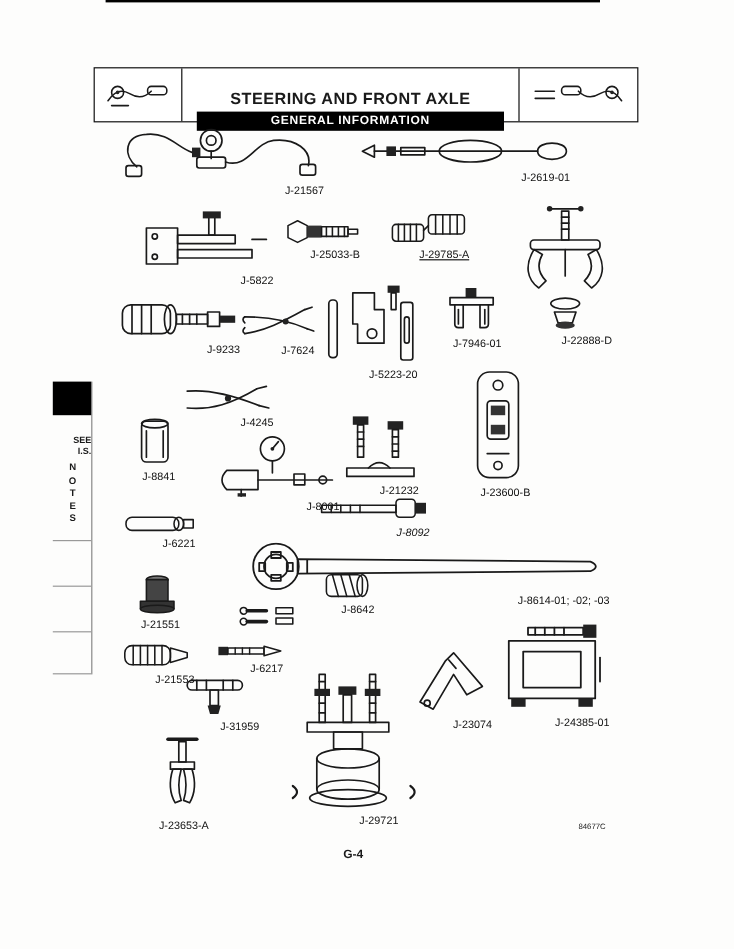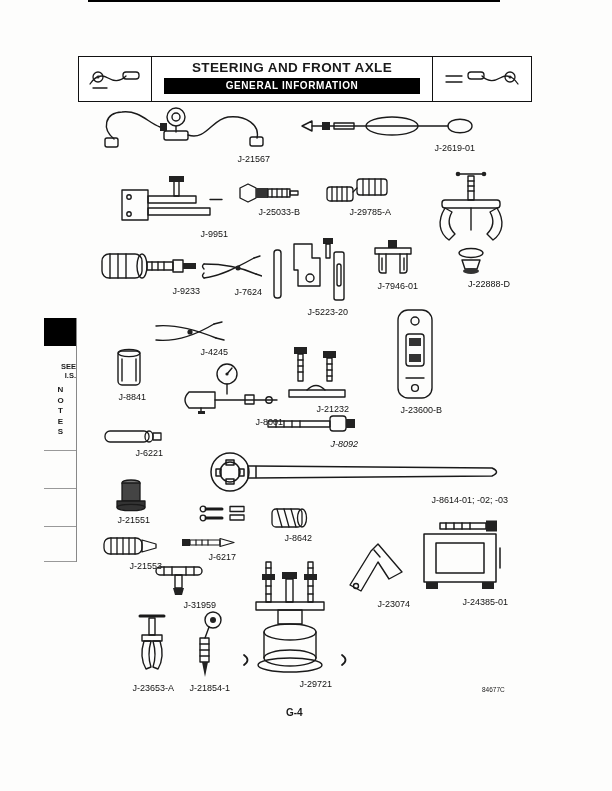--- a/index.html
+++ b/index.html
@@ -1,20 +1,20 @@
 <!DOCTYPE html>
 <html><head>
 <meta charset="utf-8">
 <style>
   html,body{margin:0;padding:0;background:#e8e8e8;}
   .page{position:relative;width:612px;height:791px;background:#fdfdfc;font-family:"Liberation Sans",sans-serif;color:#1a1a1a;overflow:hidden;margin:0 auto;}
   .abs{position:absolute;}
   .header{display:flex;border:1.6px solid #111;background:#fff;}
   .hcell{display:flex;align-items:center;justify-content:center;}
-  .title{font-size:13.5px;font-weight:bold;text-align:center;margin-top:3px;letter-spacing:.4px;}
+  .title{font-size:13.5px;font-weight:bold;text-align:center;margin-top:18px;letter-spacing:.4px;}
   .gi-bar{background:#000;color:#fff;font-weight:bold;font-size:10px;text-align:center;padding:2px 0 3px;margin:3px 12px 0;letter-spacing:.6px;}
   .tool{position:absolute;text-align:right;}
   .tool .art{display:flex;align-items:flex-end;justify-content:center;}
   .tool .lbl{font-size:9px;margin-top:3px;white-space:nowrap;color:#111;}
   .side-tab{border-right:1px solid #888;}
   .tab-black{width:32px;height:28px;background:#000;}
   .tab-txt{text-align:right;font-size:7.5px;font-weight:bold;line-height:9px;}
   .vnotes{margin:5px 0 0 12px;width:9px;font-size:8px;font-weight:bold;line-height:10.5px;word-break:break-all;text-align:center;}
   .tab-div{position:absolute;left:0;right:0;border-top:1px solid #999;}
   .fig-code{font-size:6.5px;color:#222;}
@@ -102,40 +102,40 @@
         <rect x="4" y="14" width="26" height="30"></rect>
         <circle cx="11" cy="21" r="2.2"></circle>
         <circle cx="11" cy="38" r="2.2"></circle>
         <rect x="30" y="20" width="48" height="7"></rect>
         <rect x="30" y="32" width="62" height="7"></rect>
         <rect x="56" y="5" width="5" height="15"></rect>
         <rect x="51" y="0" width="15" height="6" fill="#222" stroke="none"></rect>
         <line x1="92" y1="23.5" x2="104" y2="23.5"></line>
       </svg>
     </div>
-    <div class="lbl">J-9951</div>
+    <div class="lbl">J-5822</div>
   </div>
 
   <div class="tool" style="left:238px;top:182px;width:62px;">
     <div class="art" style="height:22px;">
       <svg width="62" height="22" viewBox="0 0 62 22" stroke="#1a1a1a" stroke-width="1.3" fill="none" stroke-linecap="round" stroke-linejoin="round">
         <polygon points="2,6 10,2 18,6 18,16 10,20 2,16"></polygon>
         <rect x="18" y="6" width="12" height="10" fill="#333" stroke="none"></rect>
         <rect x="30" y="7" width="22" height="8"></rect>
         <line x1="34" y1="7" x2="34" y2="15"></line>
           <line x1="39" y1="7" x2="39" y2="15"></line>
           <line x1="44" y1="7" x2="44" y2="15"></line>
           <line x1="49" y1="7" x2="49" y2="15"></line>
         <rect x="52" y="9" width="8" height="4"></rect>
       </svg>
     </div>
     <div class="lbl">J-25033-B</div>
   </div>
 
-  <div class="tool" style="left:325px;top:176px;width:66px;">
+  <div class="tool" style="left:325px;top:176px;width:66px;text-decoration:underline;">
     <div class="art" style="height:28px;">
       <svg width="66" height="28" viewBox="0 0 66 28" stroke="#1a1a1a" stroke-width="1.3" fill="none" stroke-linecap="round" stroke-linejoin="round">
         <rect x="2" y="11" width="26" height="14" rx="3"></rect>
         <line x1="7" y1="11" x2="7" y2="25"></line>
           <line x1="12" y1="11" x2="12" y2="25"></line>
           <line x1="17" y1="11" x2="17" y2="25"></line>
           <line x1="22" y1="11" x2="22" y2="25"></line>
         <rect x="32" y="3" width="30" height="16" rx="3"></rect>
         <line x1="38" y1="3" x2="38" y2="19"></line>
           <line x1="44" y1="3" x2="44" y2="19"></line>
@@ -369,21 +369,21 @@
     <svg width="52" height="20" viewBox="0 0 52 20" stroke="#1a1a1a" stroke-width="1.3" fill="none" stroke-linecap="round" stroke-linejoin="round">
       <circle cx="5" cy="6" r="2.8"></circle>
         <line x1="8" y1="6" x2="24" y2="6" stroke-width="3"></line>
       <circle cx="5" cy="15" r="2.8"></circle>
         <line x1="8" y1="15" x2="24" y2="15" stroke-width="3"></line>
       <rect x="32" y="3.5" width="14" height="5"></rect>
       <rect x="32" y="12" width="14" height="5"></rect>
     </svg>
   </div>
 
-  <div class="tool" style="left:268px;top:506px;width:44px;">
+  <div class="tool" style="left:268px;top:476px;width:44px;">
     <div class="art" style="height:24px;">
       <svg width="44" height="24" viewBox="0 0 44 24" stroke="#1a1a1a" stroke-width="1.3" fill="none" stroke-linecap="round" stroke-linejoin="round">
         <rect x="4" y="3" width="30" height="18" rx="4"></rect>
         <ellipse cx="34" cy="12" rx="4.5" ry="9"></ellipse>
         <line x1="9" y1="3" x2="14" y2="21"></line>
           <line x1="16" y1="3" x2="21" y2="21"></line>
           <line x1="23" y1="3" x2="28" y2="21"></line>
       </svg>
     </div>
     <div class="lbl">J-8642</div>
@@ -470,35 +470,20 @@
         <line x1="10" y1="4" x2="34" y2="4" stroke-width="3"></line>
         <rect x="19" y="6" width="6" height="17"></rect>
         <rect x="12" y="23" width="20" height="6"></rect>
         <path d="M14 29 q-5 16 2 28 l5 -2 q-4 -12 0 -26 z"></path>
         <path d="M30 29 q5 16 -2 28 l-5 -2 q4 -12 0 -26 z"></path>
       </svg>
     </div>
     <div class="lbl">J-23653-A</div>
   </div>
 
-  <div class="tool" style="left:188px;top:610px;width:42px;">
-    <div class="art" style="height:70px;">
-      <svg width="42" height="70" viewBox="0 0 42 70" stroke="#1a1a1a" stroke-width="1.4" fill="none" stroke-linecap="round" stroke-linejoin="round">
-        <circle cx="25" cy="10" r="8"></circle>
-        <circle cx="25" cy="10" r="3" fill="#222" stroke="none"></circle>
-        <path d="M21 17 l-4 11"></path>
-        <rect x="12" y="28" width="9" height="24"></rect>
-        <line x1="12" y1="34" x2="21" y2="34"></line>
-          <line x1="12" y1="40" x2="21" y2="40"></line>
-          <line x1="12" y1="46" x2="21" y2="46"></line>
-        <path d="M14 52 h6 l-3 15 z" fill="#222" stroke="none"></path>
-      </svg>
-    </div>
-    <div class="lbl">J-21854-1</div>
-  </div>
 
   <div class="tool" style="left:248px;top:560px;width:84px;">
     <div class="art" style="height:116px;">
       <svg width="84" height="116" viewBox="0 0 84 116" stroke="#1a1a1a" stroke-width="1.4" fill="none" stroke-linecap="round" stroke-linejoin="round">
         <rect x="18" y="2" width="5" height="40"></rect>
         <line x1="18" y1="8" x2="23" y2="8"></line>
           <line x1="18" y1="26" x2="23" y2="26"></line>
           <line x1="18" y1="34" x2="23" y2="34"></line>
         <rect x="60" y="2" width="5" height="40"></rect>
         <line x1="60" y1="8" x2="65" y2="8"></line>

